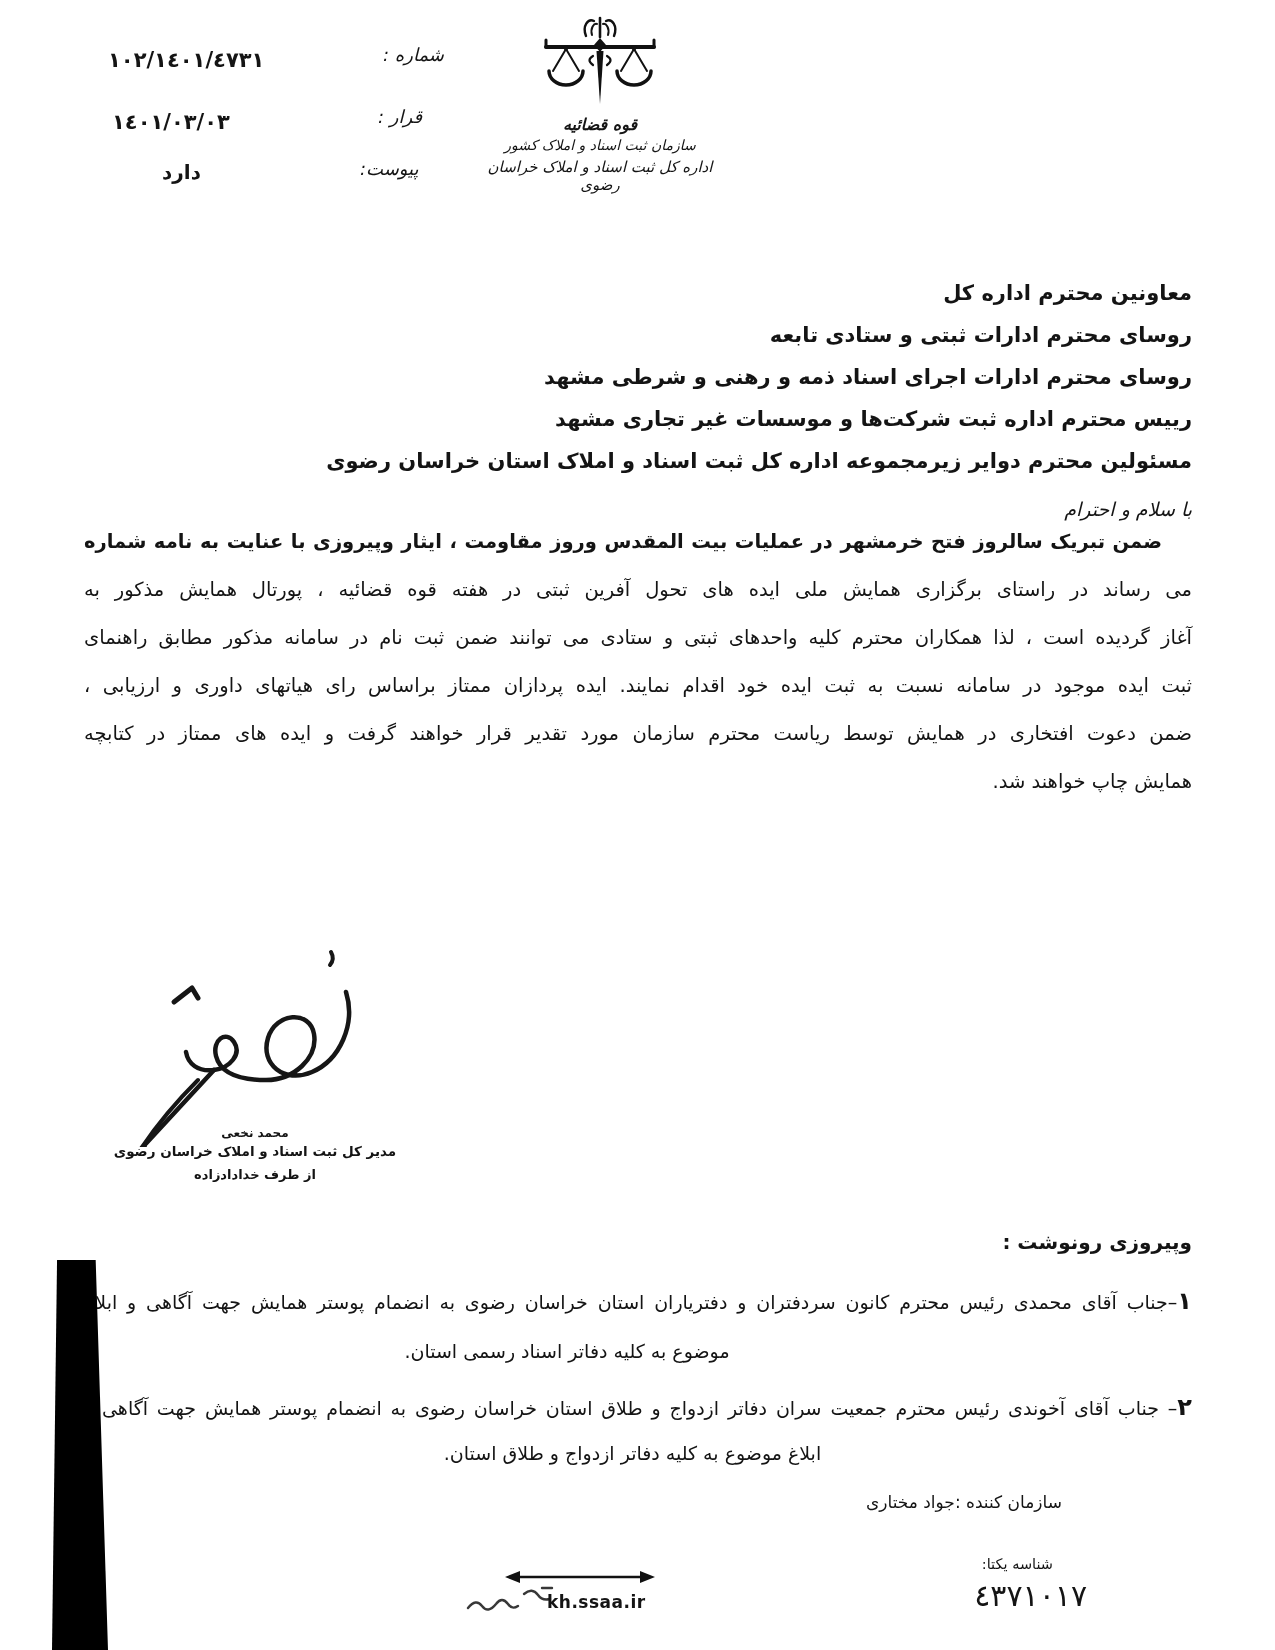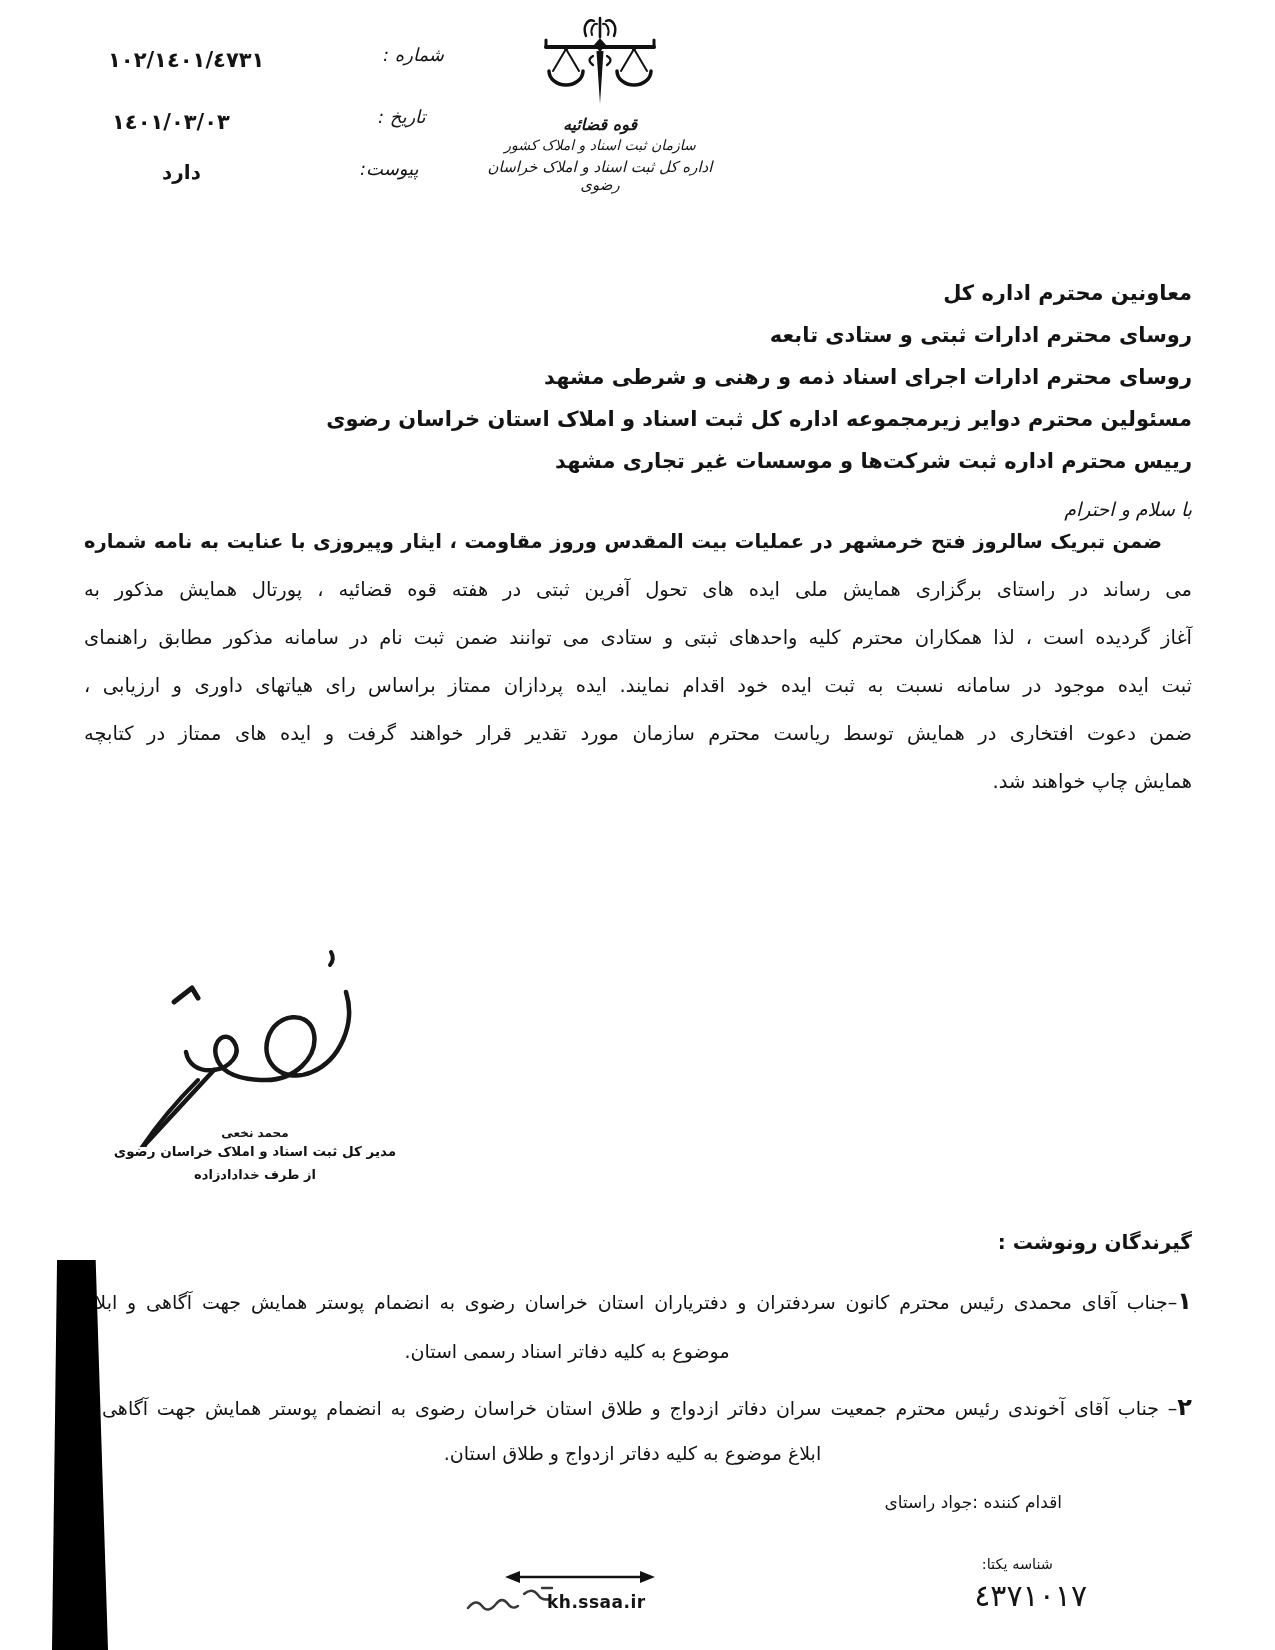--- a/index.html
+++ b/index.html
@@ -89,31 +89,31 @@
           <circle cx="104" cy="34" r="2.4"></circle>
       </g>
     </svg>
     <div class="org1" dir="rtl">قوه قضائیه</div>
     <div class="org2" dir="rtl">سازمان ثبت اسناد و املاک کشور</div>
     <div class="org3" dir="rtl">اداره کل ثبت اسناد و املاک خراسان رضوی</div>
   </div>
 
   <div class="meta-label lbl-number" dir="rtl">شماره :</div>
   <div class="meta-value val-number" dir="rtl">١٠٢/١٤٠١/٤٧٣١</div>
-  <div class="meta-label lbl-date" dir="rtl">تاریخ :</div>
+  <div class="meta-label lbl-date" dir="rtl">قرار :</div>
   <div class="meta-value val-date" dir="rtl">١٤٠١/٠٣/٠٣</div>
   <div class="meta-label lbl-attach" dir="rtl">پیوست:</div>
   <div class="meta-value val-attach" dir="rtl">دارد</div>
 
   <div class="recipients" dir="rtl">
     <div>معاونین محترم اداره کل</div>
     <div>روسای محترم ادارات ثبتی و ستادی تابعه</div>
     <div>روسای محترم ادارات اجرای اسناد ذمه و رهنی و شرطی مشهد</div>
+    <div>رییس محترم اداره ثبت شرکت‌ها و موسسات غیر تجاری مشهد</div>
     <div>مسئولین محترم دوایر زیرمجموعه اداره کل ثبت اسناد و املاک استان خراسان رضوی</div>
-    <div>رییس محترم اداره ثبت شرکت‌ها و موسسات غیر تجاری مشهد</div>
     <div class="salutation">با سلام و احترام</div>
   </div>
 
   <div class="letter-body" dir="rtl">
     <div class="body-line first">ضمن تبریک سالروز فتح خرمشهر در عملیات بیت المقدس  وروز مقاومت ، ایثار  وپیروزی  با عنایت به نامه شماره</div>
     <div class="body-line">می رساند در راستای برگزاری همایش ملی ایده های تحول آفرین ثبتی در هفته قوه قضائیه ، پورتال همایش مذکور به</div>
     <div class="body-line">آغاز گردیده است ، لذا همکاران محترم کلیه واحدهای ثبتی و ستادی می توانند ضمن ثبت نام در سامانه مذکور مطابق راهنمای</div>
     <div class="body-line">ثبت ایده موجود در سامانه نسبت به ثبت ایده خود اقدام نمایند. ایده پردازان ممتاز براساس رای هیاتهای داوری و ارزیابی ،</div>
     <div class="body-line">ضمن دعوت افتخاری در همایش توسط ریاست محترم سازمان مورد تقدیر قرار خواهند گرفت و ایده های ممتاز در کتابچه</div>
     <div class="body-line last">همایش چاپ خواهند شد.</div>
@@ -128,29 +128,29 @@
       <path d="M52,218 C72,188 94,164 110,148" stroke-width="4"></path>
     </g>
     <polygon points="46,222 58,210 60,222" fill="#161616"></polygon>
   </svg>
   <div class="sig-block" dir="rtl">
     <div class="sig-name">محمد نخعی</div>
     <div class="sig-role">مدیر کل ثبت اسناد و املاک خراسان رضوی</div>
     <div class="sig-onbehalf">از طرف خدادادزاده</div>
   </div>
 
-  <div class="cc-title" dir="rtl">گیرندگان رونوشت :</div>
+  <div class="cc-title" dir="rtl">وپیروزی رونوشت :</div>
 
   <div class="cc-line1 cc1-l1" dir="rtl"><b class="cc-num">١</b><span>–جناب آقای محمدی رئیس محترم کانون سردفتران و دفتریاران استان خراسان رضوی به انضمام پوستر همایش جهت آگاهی و ابلاغ</span></div>
   <div class="cc-line2 cc1-l2" dir="rtl">موضوع به کلیه دفاتر اسناد رسمی استان.</div>
 
   <div class="cc-line1 cc2-l1" dir="rtl"><b class="cc-num">٢</b><span>– جناب آقای آخوندی رئیس محترم جمعیت سران دفاتر ازدواج و طلاق استان خراسان رضوی به انضمام پوستر همایش جهت آگاهی و</span></div>
   <div class="cc-line2 cc2-l2" dir="rtl">ابلاغ موضوع به کلیه دفاتر ازدواج و طلاق استان.</div>
 
-  <div class="actor" dir="rtl">اقدام کننده :جواد راستای</div>
+  <div class="actor" dir="rtl">سازمان کننده :جواد مختاری</div>
   <div class="uid-label" dir="rtl">شناسه یکتا:</div>
   <div class="uid-value" dir="rtl">٤٣٧١٠١٧</div>
 
   <svg class="arrow-svg" width="150" height="18" viewBox="0 0 150 18">
     <line x1="11" y1="9" x2="139" y2="9" stroke="#111" stroke-width="2.6"></line>
     <polygon points="0,9 15,3 15,15" fill="#111"></polygon>
     <polygon points="150,9 135,3 135,15" fill="#111"></polygon>
   </svg>
   <svg class="scribble-svg" width="100" height="36" viewBox="0 0 100 36">
     <g stroke="#222" fill="none" stroke-width="2.4" stroke-linecap="round" opacity="0.9">

